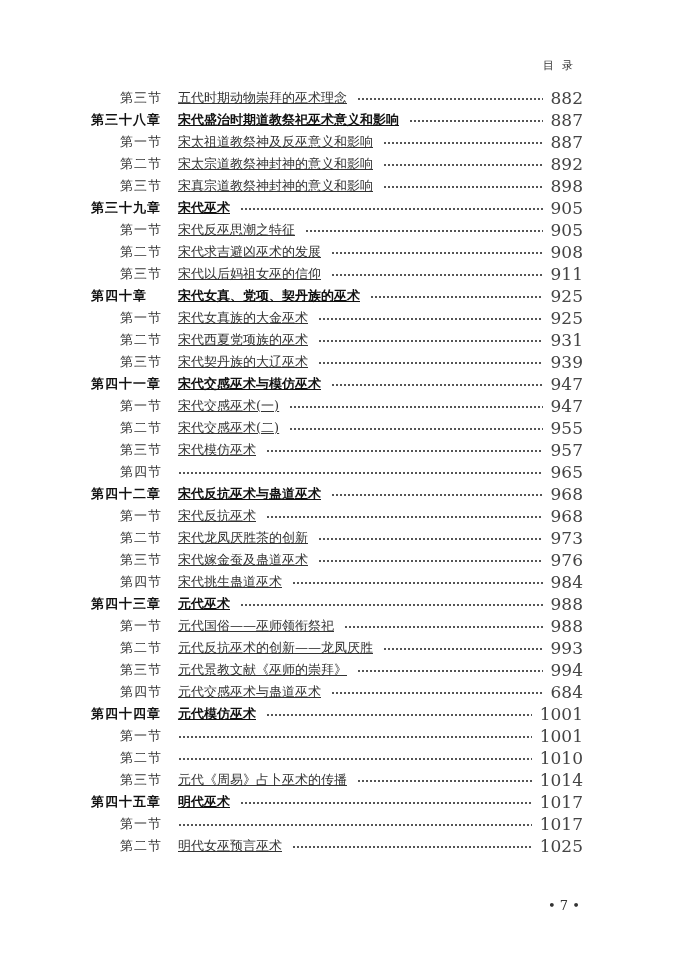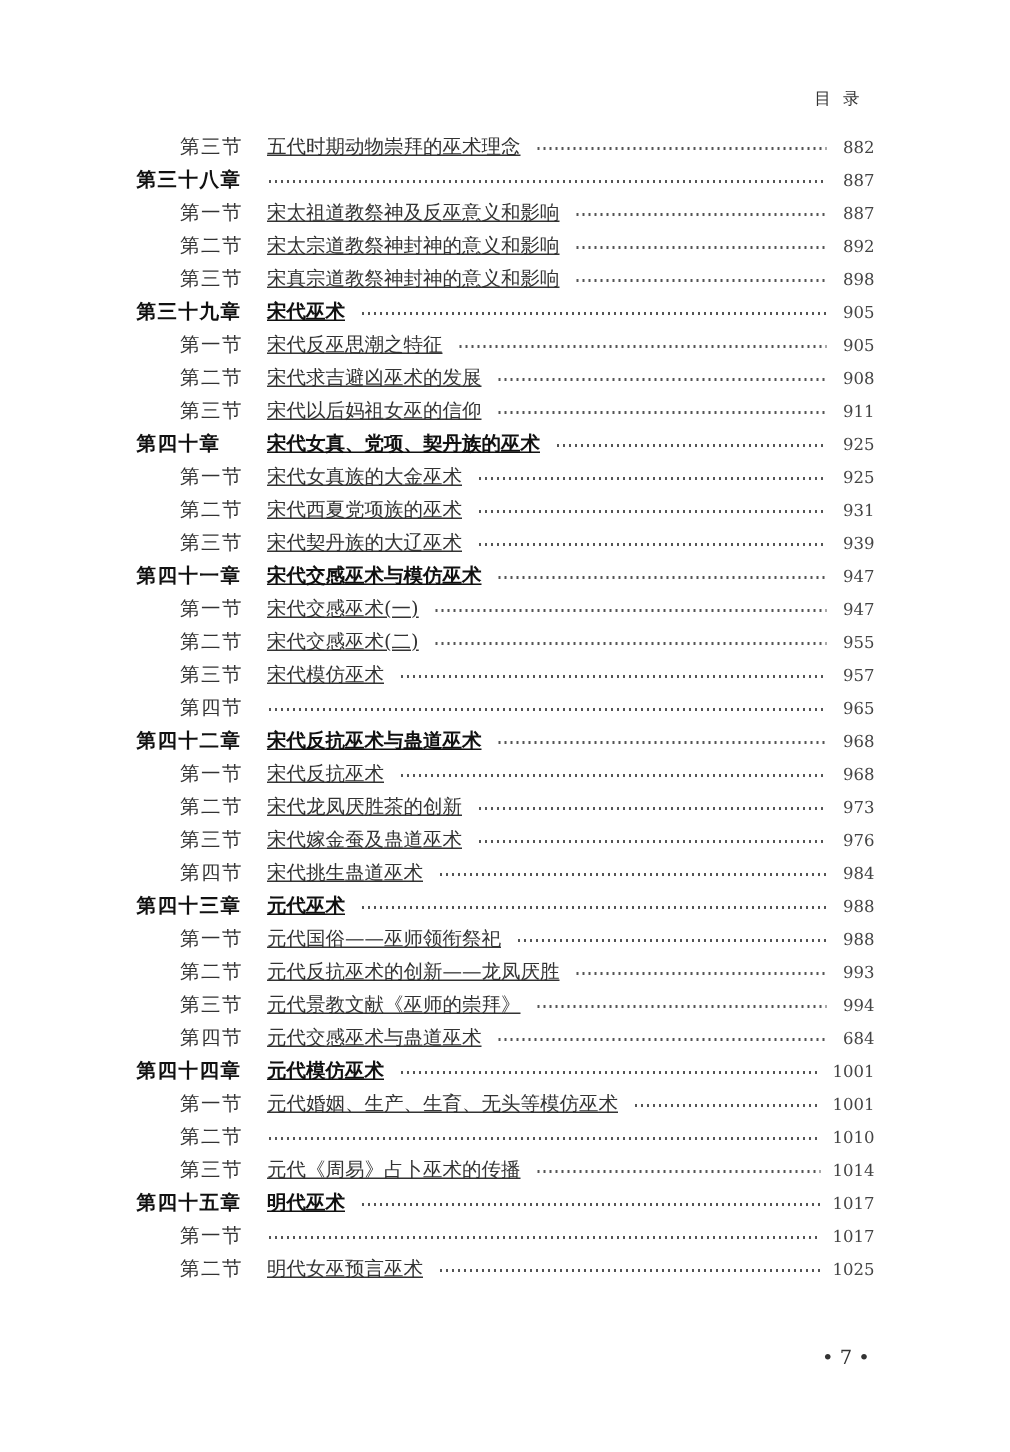--- a/index.html
+++ b/index.html
@@ -22,40 +22,41 @@
   .row.section .label { width: 58px; margin-left: 29px; color: #333; letter-spacing: 1px; }
   .row .title { flex: 0 0 auto; margin-right: 10px; text-decoration: underline; }
   .row.section .title { font-weight: normal; color: #333; }
   .row .leader {
     flex: 1 1 auto; height: 2px; margin-right: 8px; align-self: center; margin-top: 2px;
     background-image: radial-gradient(circle, #555 0.8px, transparent 1px);
     background-size: 4px 2px; background-repeat: repeat-x;
   }
   .row .page {
     flex: 0 0 auto; font-family: "DejaVu Serif", "Liberation Serif", serif; font-weight: normal;
-    color: #444; font-size: 11px; text-align: right; min-width: 24px;
+    color: #444; font-size: 17px; text-align: left; min-width: 24px;
   }
   .folio {
     position: absolute; top: 898px; left: 548px; font-size: 13px; color: #333;
   }
 </style>
 </head>
 <body>
 
 <div class="running-head">目录</div>
 
 <div class="toc" id="toc">
     <div class="row section">
       <span class="label">第三节</span>
       <span class="title">五代时期动物崇拜的巫术理念</span>
       <span class="leader"></span>
       <span class="page">882</span>
     </div>
     <div class="row chapter">
       <span class="label">第三十八章</span>
+      <span class="title">宋代盛治时期道教祭祀巫术意义和影响</span>
       <span class="leader"></span>
       <span class="page">887</span>
     </div>
     <div class="row section">
       <span class="label">第一节</span>
       <span class="title">宋太祖道教祭神及反巫意义和影响</span>
       <span class="leader"></span>
       <span class="page">887</span>
     </div>
     <div class="row section">
@@ -208,21 +209,20 @@
       <span class="page">684</span>
     </div>
     <div class="row chapter">
       <span class="label">第四十四章</span>
       <span class="title">元代模仿巫术</span>
       <span class="leader"></span>
       <span class="page">1001</span>
     </div>
     <div class="row section">
       <span class="label">第一节</span>
-      <span class="title">元代婚姻、生产、生育、无头等模仿巫术</span>
       <span class="leader"></span>
       <span class="page">1001</span>
     </div>
     <div class="row section">
       <span class="label">第二节</span>
       <span class="leader"></span>
       <span class="page">1010</span>
     </div>
     <div class="row section">
       <span class="label">第三节</span>

